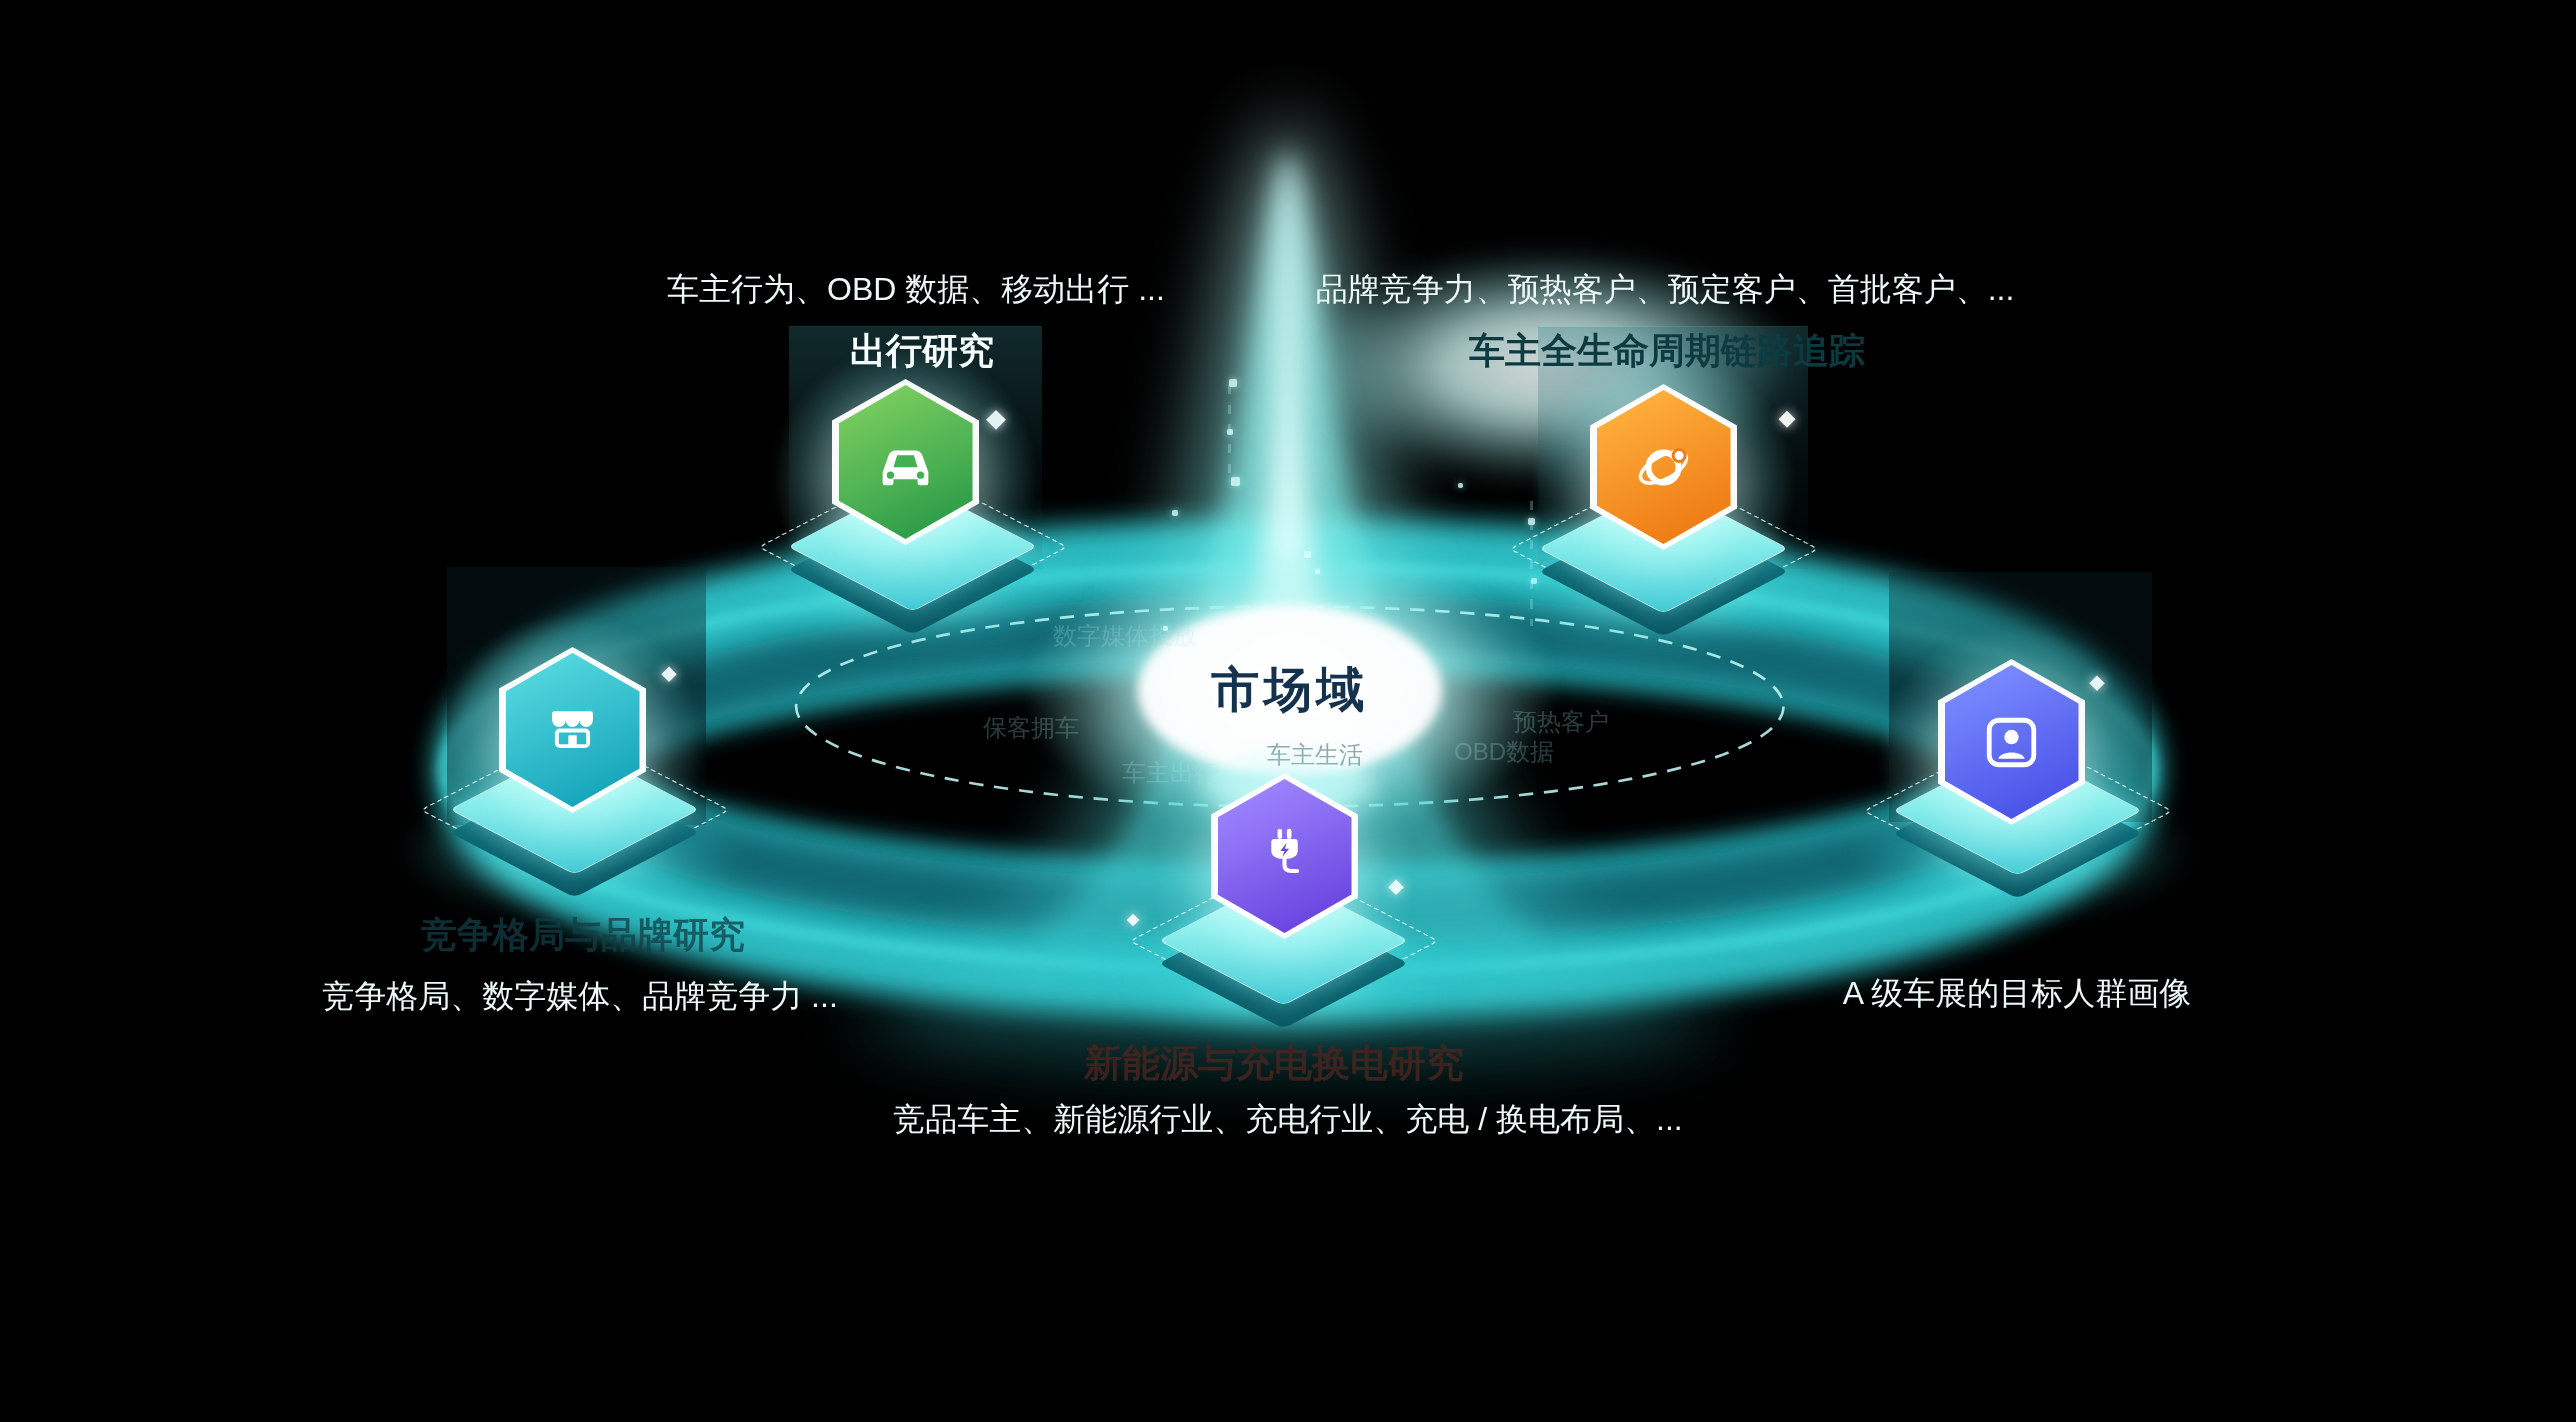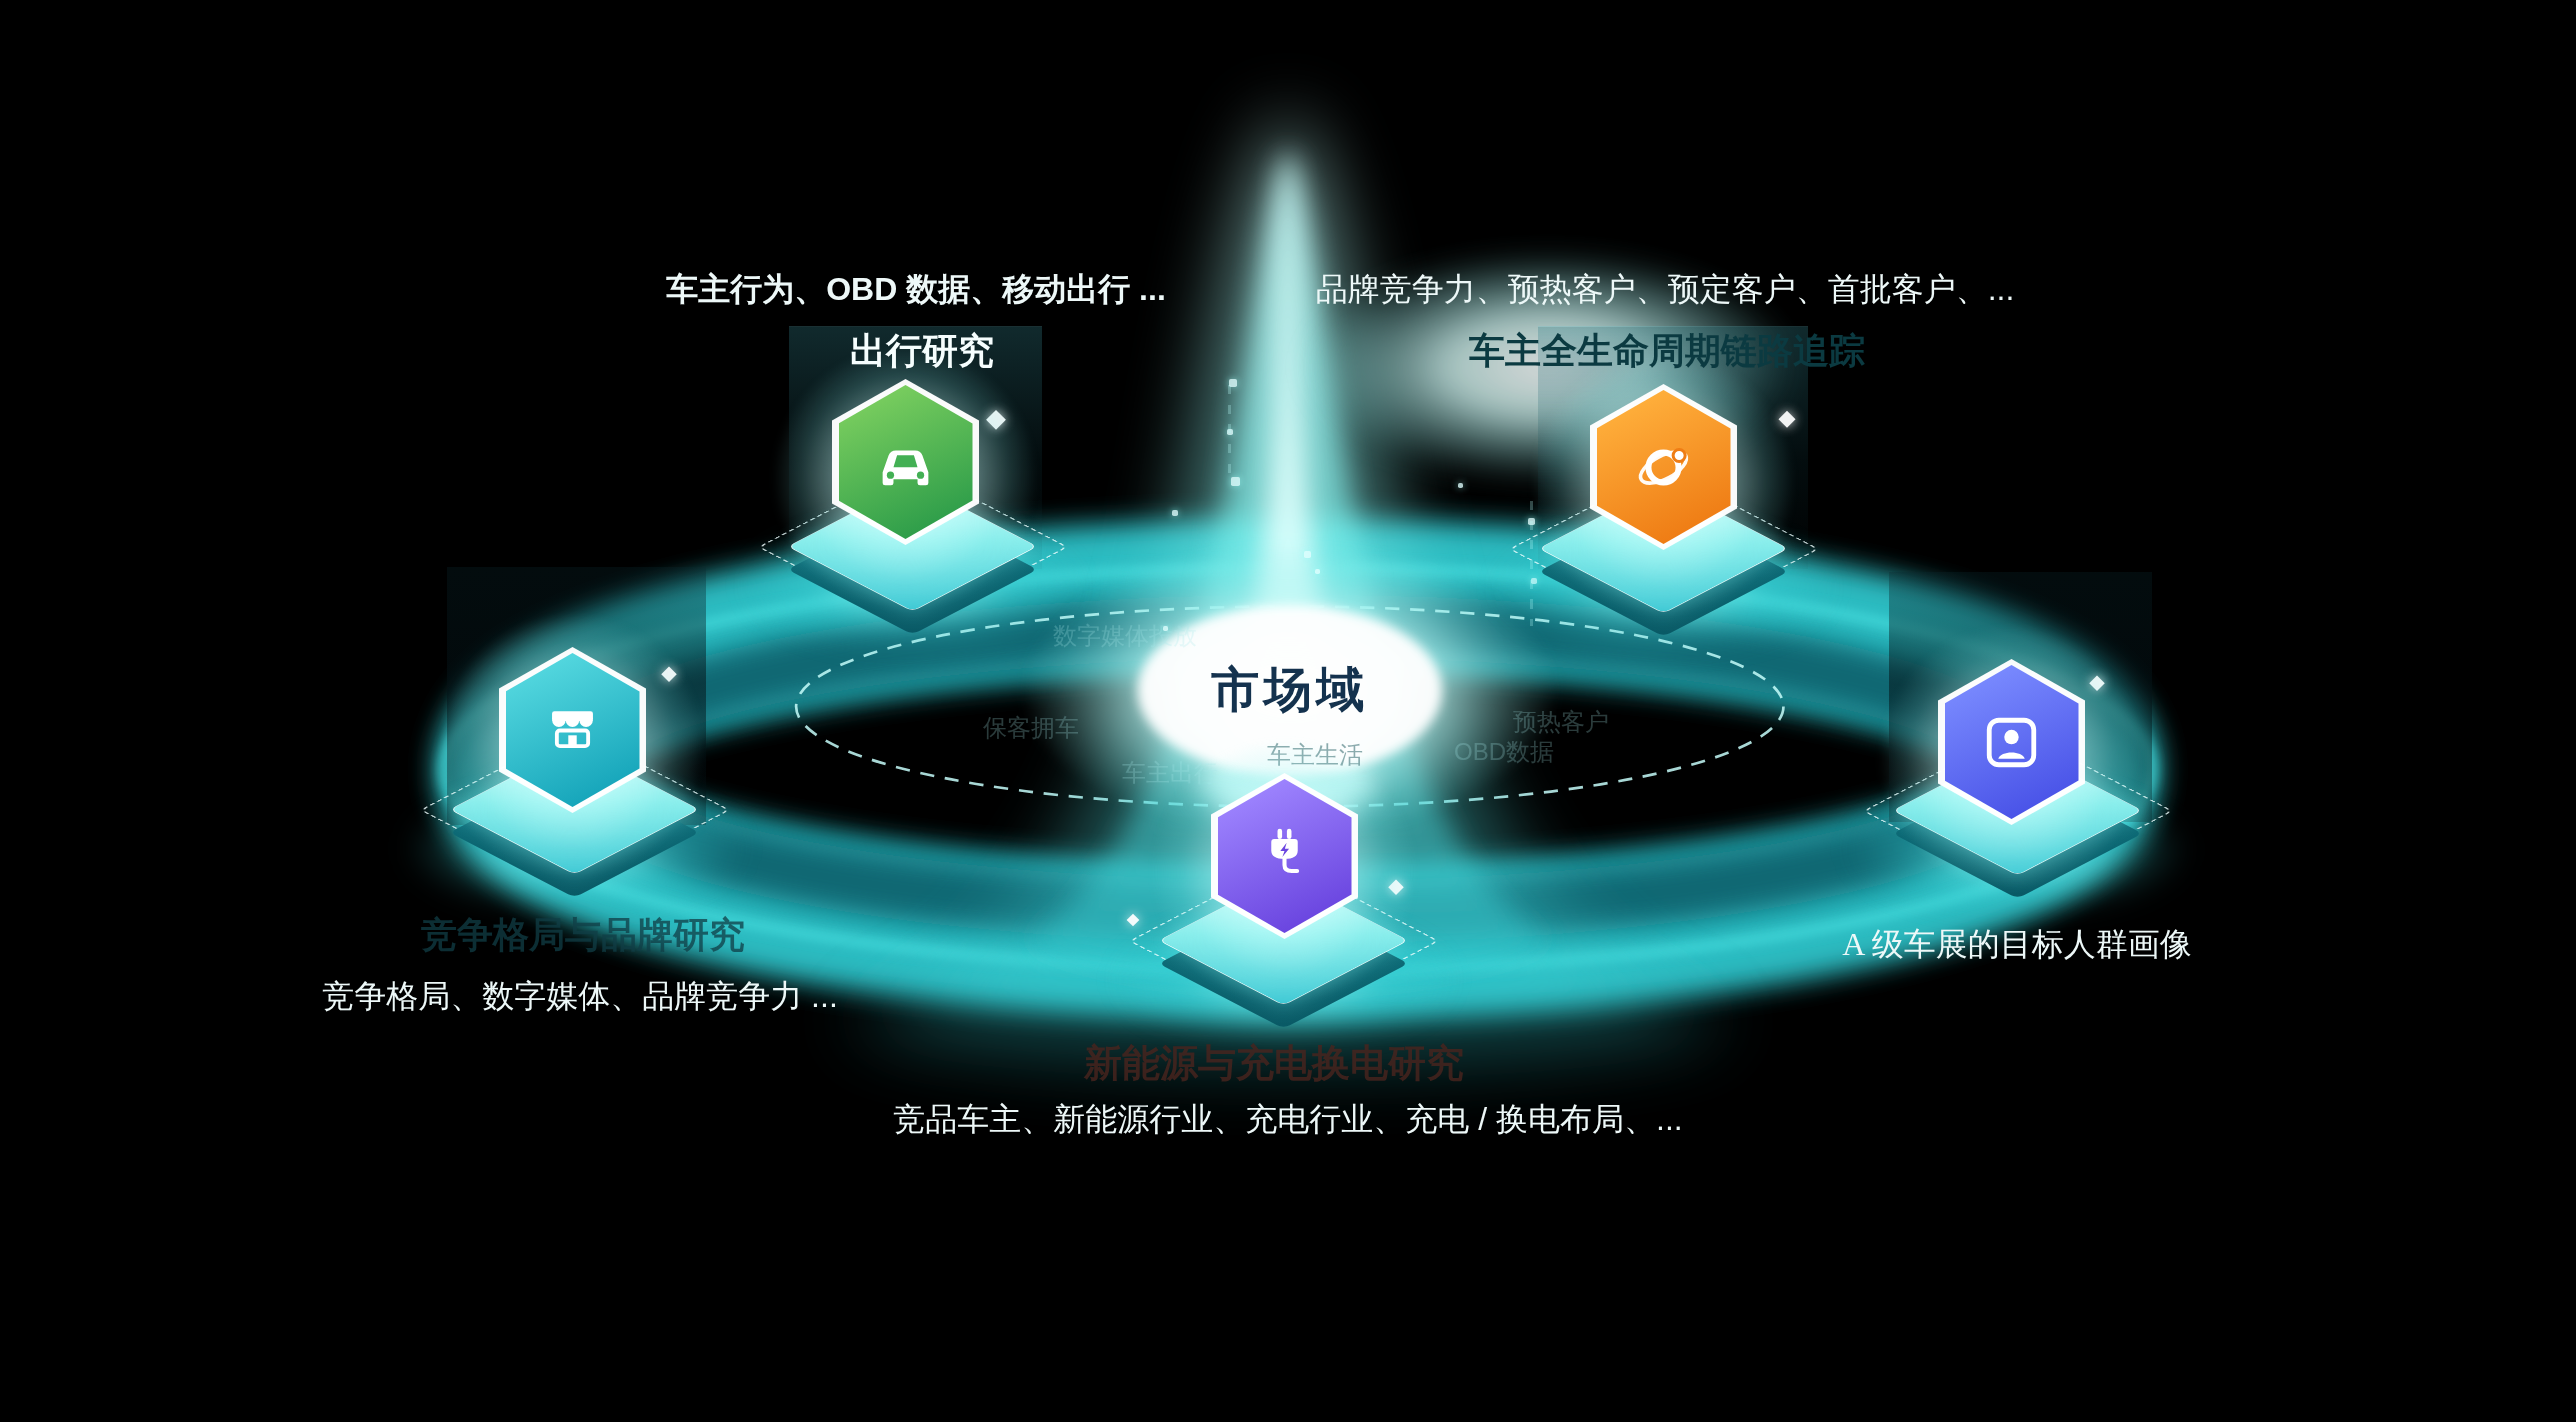--- a/index.html
+++ b/index.html
@@ -55,27 +55,27 @@
   .ic-travel{left:905px;top:462px;}
   .ic-lifecycle{left:1663px;top:467px;}
   .ic-competition{left:572px;top:730px;}
   .ic-audience{left:2011px;top:742px;}
   .ic-energy{left:1284px;top:856px;}
 
   
   .txt{position:absolute;transform:translateX(-50%);white-space:nowrap;}
   .sub{font-size:32px;color:#edf8f8;font-weight:400;}
   .ttl{font-size:36px;color:#f6fefe;font-weight:700;}
-  .sub-travel{left:916px;top:268px;font-weight:bold;}
+  .sub-travel{left:916px;top:268px;}
   .title-travel{left:922px;top:327px;}
   .sub-lifecycle{left:1665px;top:268px;}
   .title-lifecycle{left:1667px;top:327px;color:#0b3a41;}
   .sub-competition{left:580px;top:975px;}
   .title-competition{left:583px;top:911px;color:rgba(16,62,70,.75);}
-  .sub-audience{left:2017px;top:923px;font-family:Liberation Serif, serif;}
+  .sub-audience{left:2017px;top:972px;}
   .title-audience{left:2021px;top:914px;color:rgba(16,62,70,.75);}
   .sub-energy{left:1288px;top:1098px;}
   .title-energy{left:1274px;top:1038px;font-size:38px;color:rgba(74,36,30,.8);}
   .center-label{left:1290px;top:658px;font-size:48px;font-weight:700;color:#14324e;letter-spacing:4.5px;}
 </style>
 </head>
 <body>
 
 <div class="stage">
 

